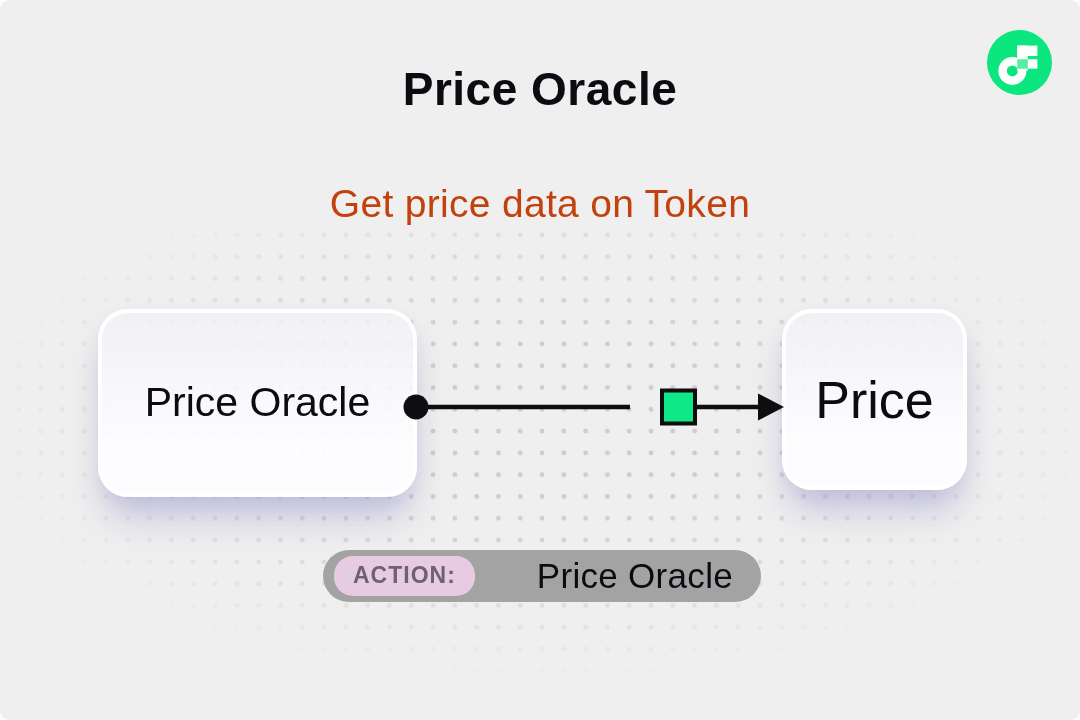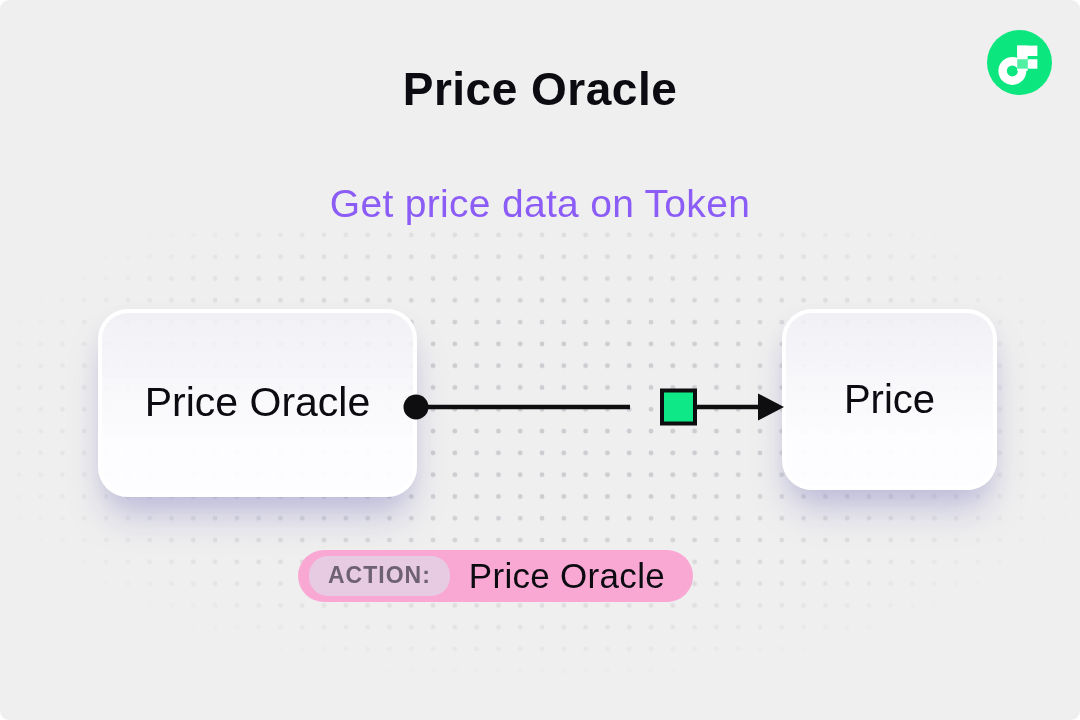--- a/index.html
+++ b/index.html
@@ -41,21 +41,21 @@
   }
 
   .subtitle {
     position: absolute;
     left: 0; top: 182px;
     width: 1080px;
     text-align: center;
     font-size: 39px;
     font-weight: 400;
     letter-spacing: 0.3px;
-    color: #8b5cf6;
+    color: #c2410c;
   }
 
   .flow-logo {
     position: absolute;
     left: 987px; top: 30px;
     width: 65px; height: 65px;
   }
 
   .node {
     position: absolute;
@@ -65,38 +65,39 @@
     box-shadow: 0 26px 36px -8px rgba(124,117,190,0.38),
                 0 8px 16px rgba(140,135,190,0.10);
     display: flex;
     align-items: center;
     justify-content: center;
     text-align: center;
     color: #0d0b12;
   }
   .node-source { left: 98px; top: 309px; width: 319px; height: 188px; font-size: 41px; line-height: 1.3; }
   .node-source .node-label { width: 240px; }
-  .node-target { left: 782px; top: 309px; width: 215px; height: 181px; font-size: 40px; }
+  .node-target { left: 782px; top: 309px; width: 185px; height: 181px; font-size: 52px; }
 
   .connector-svg {
     position: absolute;
     left: 400px; top: 380px;
     width: 392px; height: 54px;
     overflow: visible;
   }
 
   .action-pill {
     position: absolute;
-    left: 298px; top: 550px;
+    left: 323px; top: 550px;
     height: 52px;
     border-radius: 26px;
-    background: #f9a8d4;
+    background: #a3a3a3;
     display: inline-flex;
     align-items: center;
     padding: 0 28px 0 11px;
+    gap: 43px;
   }
   .action-badge {
     background: #e7cbe3;
     color: #6e6173;
     border-radius: 19px;
     padding: 6px 19px 7px 19px;
     font-size: 23px;
     font-weight: 600;
     letter-spacing: 1px;
     white-space: nowrap;

